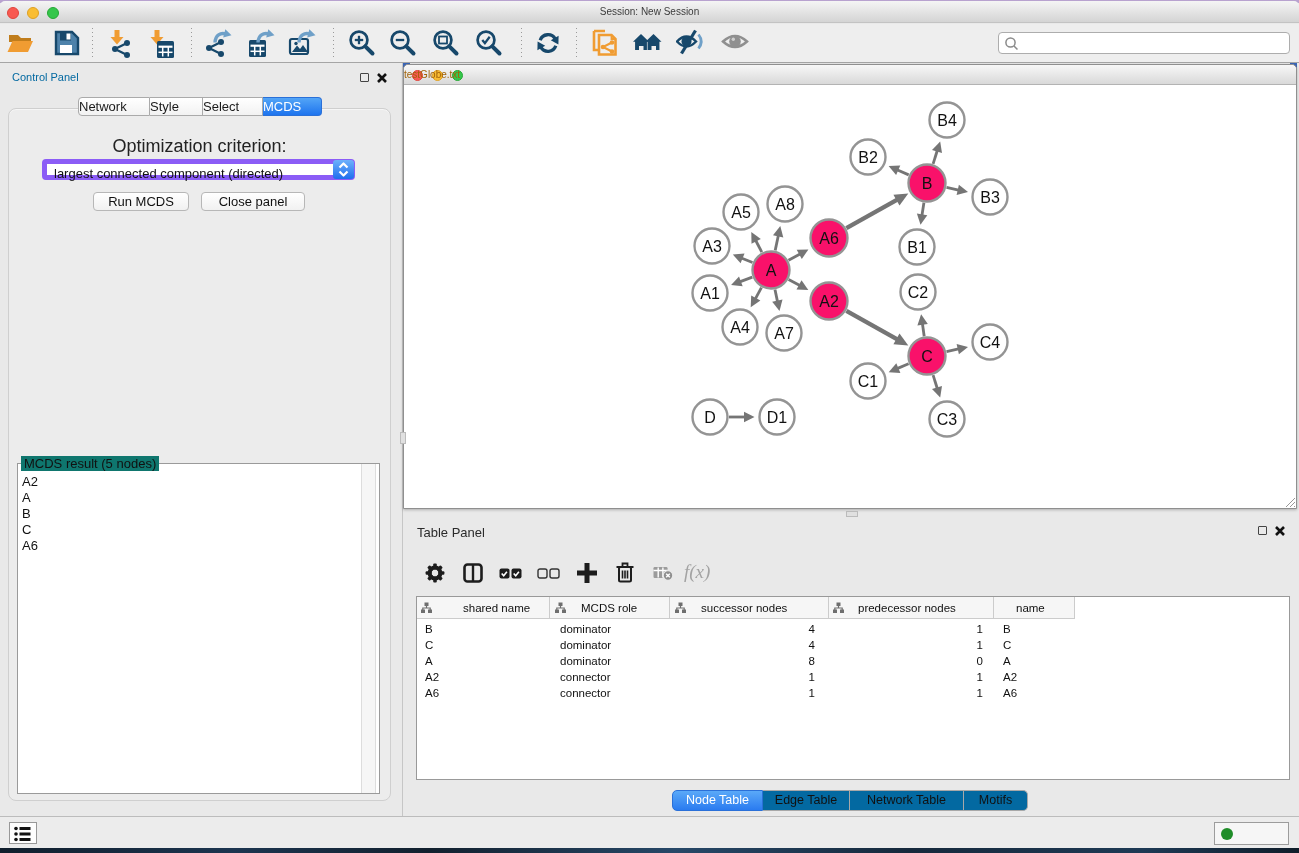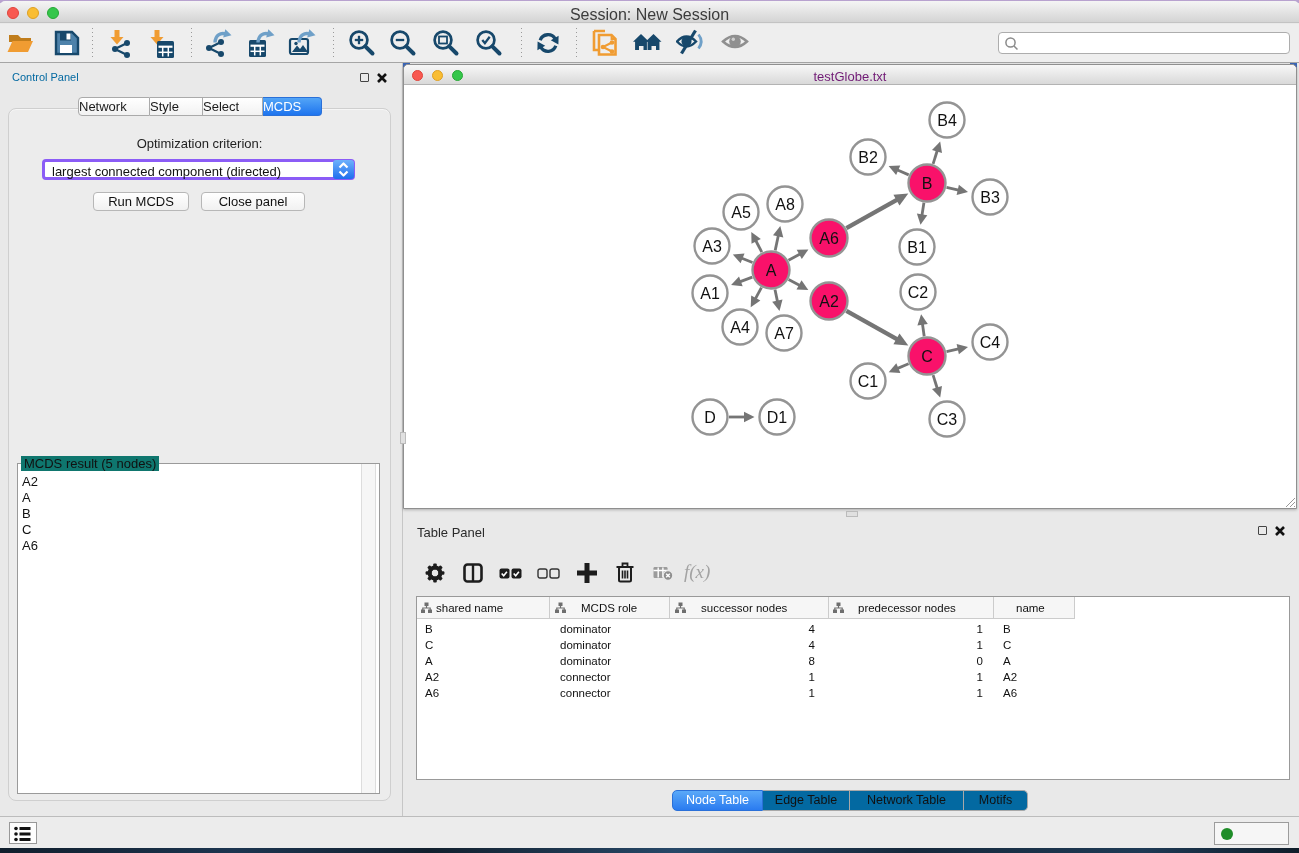--- a/index.html
+++ b/index.html
@@ -1,42 +1,42 @@
 <!DOCTYPE html>
 <html><head><meta charset="utf-8"><style>
 *{margin:0;padding:0;box-sizing:border-box}
 html,body{width:1299px;height:853px;overflow:hidden;font-family:"Liberation Sans",sans-serif;background:#e9e9e9}
 .abs{position:absolute}
 #wallpaper-top{left:0;top:0;width:1299px;height:3px;background:#b8a2cf}
 #titlebar{left:0;top:1px;width:1299px;height:22px;background:linear-gradient(#f5f5f5,#d4d4d4);border-bottom:1px solid #c3c3c3;border-radius:5px 5px 0 0}
 .tl{width:12px;height:12px;border-radius:50%;top:7px}
-#title-text{top:6px;left:0;width:1299px;text-align:center;font-size:16px;color:#3c3c3c}
+#title-text{top:6px;left:0;width:1299px;text-align:center;font-size:10px;color:#3c3c3c}
 #toolbar{left:0;top:24px;width:1299px;height:39px;background:#eeeeee;border-bottom:1px solid #a5a5a5}
 .sep{top:28px;width:1px;height:30px;background-image:linear-gradient(#9a9a9a 1.5px,transparent 1.5px);background-size:1px 4px}
 #searchbox{left:998px;top:32px;width:292px;height:22px;background:#fff;border:1px solid #adadad;border-radius:4px}
 #leftpanel{left:0;top:63px;width:402px;height:753px;background:#e9e9e9}
 #cp-title{left:12px;top:71px;font-size:11px;color:#0369a1}
 .flt{width:9px;height:9px;border:1.5px solid #444;border-radius:1px}
 #cp-box{left:8px;top:108px;width:383px;height:693px;background:#ececec;border:1px solid #cfcfcf;border-radius:8px;box-shadow:inset 0 1px 0 #f6f6f6}
 .tab{top:97px;height:19px;border:1px solid #aaa;background:linear-gradient(#ffffff,#f2f2f2);font-size:13px;color:#1a1a1a;text-align:left;line-height:17px}
 .tabsel{background:linear-gradient(#53a5f7,#1e74ee);color:#fff;border-color:#2a70d8}
-#opt-label{left:8px;top:136px;width:383px;text-align:center;font-size:13px;color:#222}
-#dropdown{left:42px;top:159px;width:313px;height:21px;background:#fff;border:3px solid #8b5cf6;border-radius:4px;font-size:13px;color:#111;line-height:19px;padding-left:7px}
+#opt-label{left:8px;top:136px;width:383px;text-align:center;font-size:18px;color:#222}
+#dropdown{left:42px;top:159px;width:313px;height:21px;background:#fff;border:5px solid #8b5cf6;border-radius:4px;font-size:13px;color:#111;line-height:19px;padding-left:7px}
 #dd-spin{left:333px;top:160px;width:21px;height:19px;border-radius:3px 3px 3px 3px;background:linear-gradient(#6db1fb,#1f6eee)}
 .btn{top:192px;height:19px;background:linear-gradient(#ffffff,#f1f1f1);border:1px solid #b7b7b7;border-radius:4px;font-size:13px;color:#111;text-align:center;line-height:17px}
 #mcds-box{left:17px;top:463px;width:363px;height:331px;background:#fff;border:1px solid #9a9a9a}
 #mcds-legend{left:21px;top:456px;background:#0f766e;padding:0 3px;font-size:13px;color:#111}
 .mi{left:22px;font-size:13px;color:#111}
 #mcds-scroll{left:361px;top:464px;width:15px;height:329px;background:#f6f6f6;border-left:1px solid #ddd;border-right:1px solid #ddd}
 #divider{left:402px;top:63px;width:1px;height:753px;background:#c6c6c6}
 .bluecorner{top:63px;width:7px;height:7px;background:#3a66b8}
 #win{left:403px;top:64px;width:894px;height:445px;background:#fff;border:1px solid #8f8f8f;border-radius:5px 5px 0 0;box-shadow:0 1px 3px rgba(0,0,0,.25)}
 #wtitle{left:404px;top:65px;width:892px;height:20px;background:linear-gradient(#f7f7f7,#d9d9d9);border-bottom:1px solid #b3b3b3;border-radius:5px 5px 0 0}
 .wtl{width:11px;height:11px;border-radius:50%;top:70px}
-#wtitle-text{left:404px;top:69px;width:892px;text-align:center;font-size:13px;color:#701a75}
+#wtitle-text{left:404px;top:69px;width:892px;font-size:10px;color:#a16207}
 #tp-title{left:417px;top:525px;font-size:13px;color:#2b2b2b}
 #ttable{left:416px;top:596px;width:874px;height:184px;background:#fff;border:1px solid #999}
 .th{top:597px;height:22px;background:#f6f6f6;border-right:1px solid #ccc;border-bottom:1px solid #ccc}
 .thtxt{top:602px;font-size:11.5px;color:#111}
 .trow{font-size:11.5px;color:#111}
 .tabs2{top:790px;height:21px;border:1px solid #a8a8a8;background:#0369a1;font-size:12.5px;color:#111;text-align:center;line-height:19px}
 .tabs2sel{background:linear-gradient(#5aa9f8,#2a7bf0);color:#fff;border-color:#2a70d8}
 #statusbar{left:0;top:816px;width:1299px;height:32px;background:#ececec;border-top:1px solid #bcbcbc}
 #listbtn{left:9px;top:822px;width:28px;height:22px;background:#fdfdfd;border:1px solid #989898}
 #membtn{left:1214px;top:822px;width:75px;height:23px;background:#f6f6f6;border:1px solid #9c9c9c;font-size:12px;color:#111}
@@ -343,21 +343,21 @@
   </svg>
 <div class="abs" style="left:684px;top:561px;font-family:'Liberation Serif',serif;font-style:italic;font-size:19px;color:#a3a3a3"><i>f(x)</i></div>
 <div class="abs" id="ttable"></div>
 <div class="abs th" style="left:417px;width:133px"></div>
 <svg class="abs" style="left:421px;top:602px" width="11" height="11" viewBox="0 0 11 11">
     <rect x="3.5" y="0.5" width="4" height="3.5" fill="#6e6e6e"></rect>
     <path d="M5.5,4 v2 M1.8,8 v-2 h7.4 v2" fill="none" stroke="#6e6e6e" stroke-width="1.2"></path>
     <rect x="0" y="7.5" width="4" height="3.5" fill="#6e6e6e"></rect>
     <rect x="7" y="7.5" width="4" height="3.5" fill="#6e6e6e"></rect>
   </svg>
-<div class="abs thtxt" style="left:436px">shared name</div>
+<div class="abs thtxt" style="left:463px">shared name</div>
 <div class="abs th" style="left:550px;width:120px"></div>
 <svg class="abs" style="left:555px;top:602px" width="11" height="11" viewBox="0 0 11 11">
     <rect x="3.5" y="0.5" width="4" height="3.5" fill="#6e6e6e"></rect>
     <path d="M5.5,4 v2 M1.8,8 v-2 h7.4 v2" fill="none" stroke="#6e6e6e" stroke-width="1.2"></path>
     <rect x="0" y="7.5" width="4" height="3.5" fill="#6e6e6e"></rect>
     <rect x="7" y="7.5" width="4" height="3.5" fill="#6e6e6e"></rect>
   </svg>
 <div class="abs thtxt" style="left:581px">MCDS role</div>
 <div class="abs th" style="left:670px;width:159px"></div>
 <svg class="abs" style="left:675px;top:602px" width="11" height="11" viewBox="0 0 11 11">

